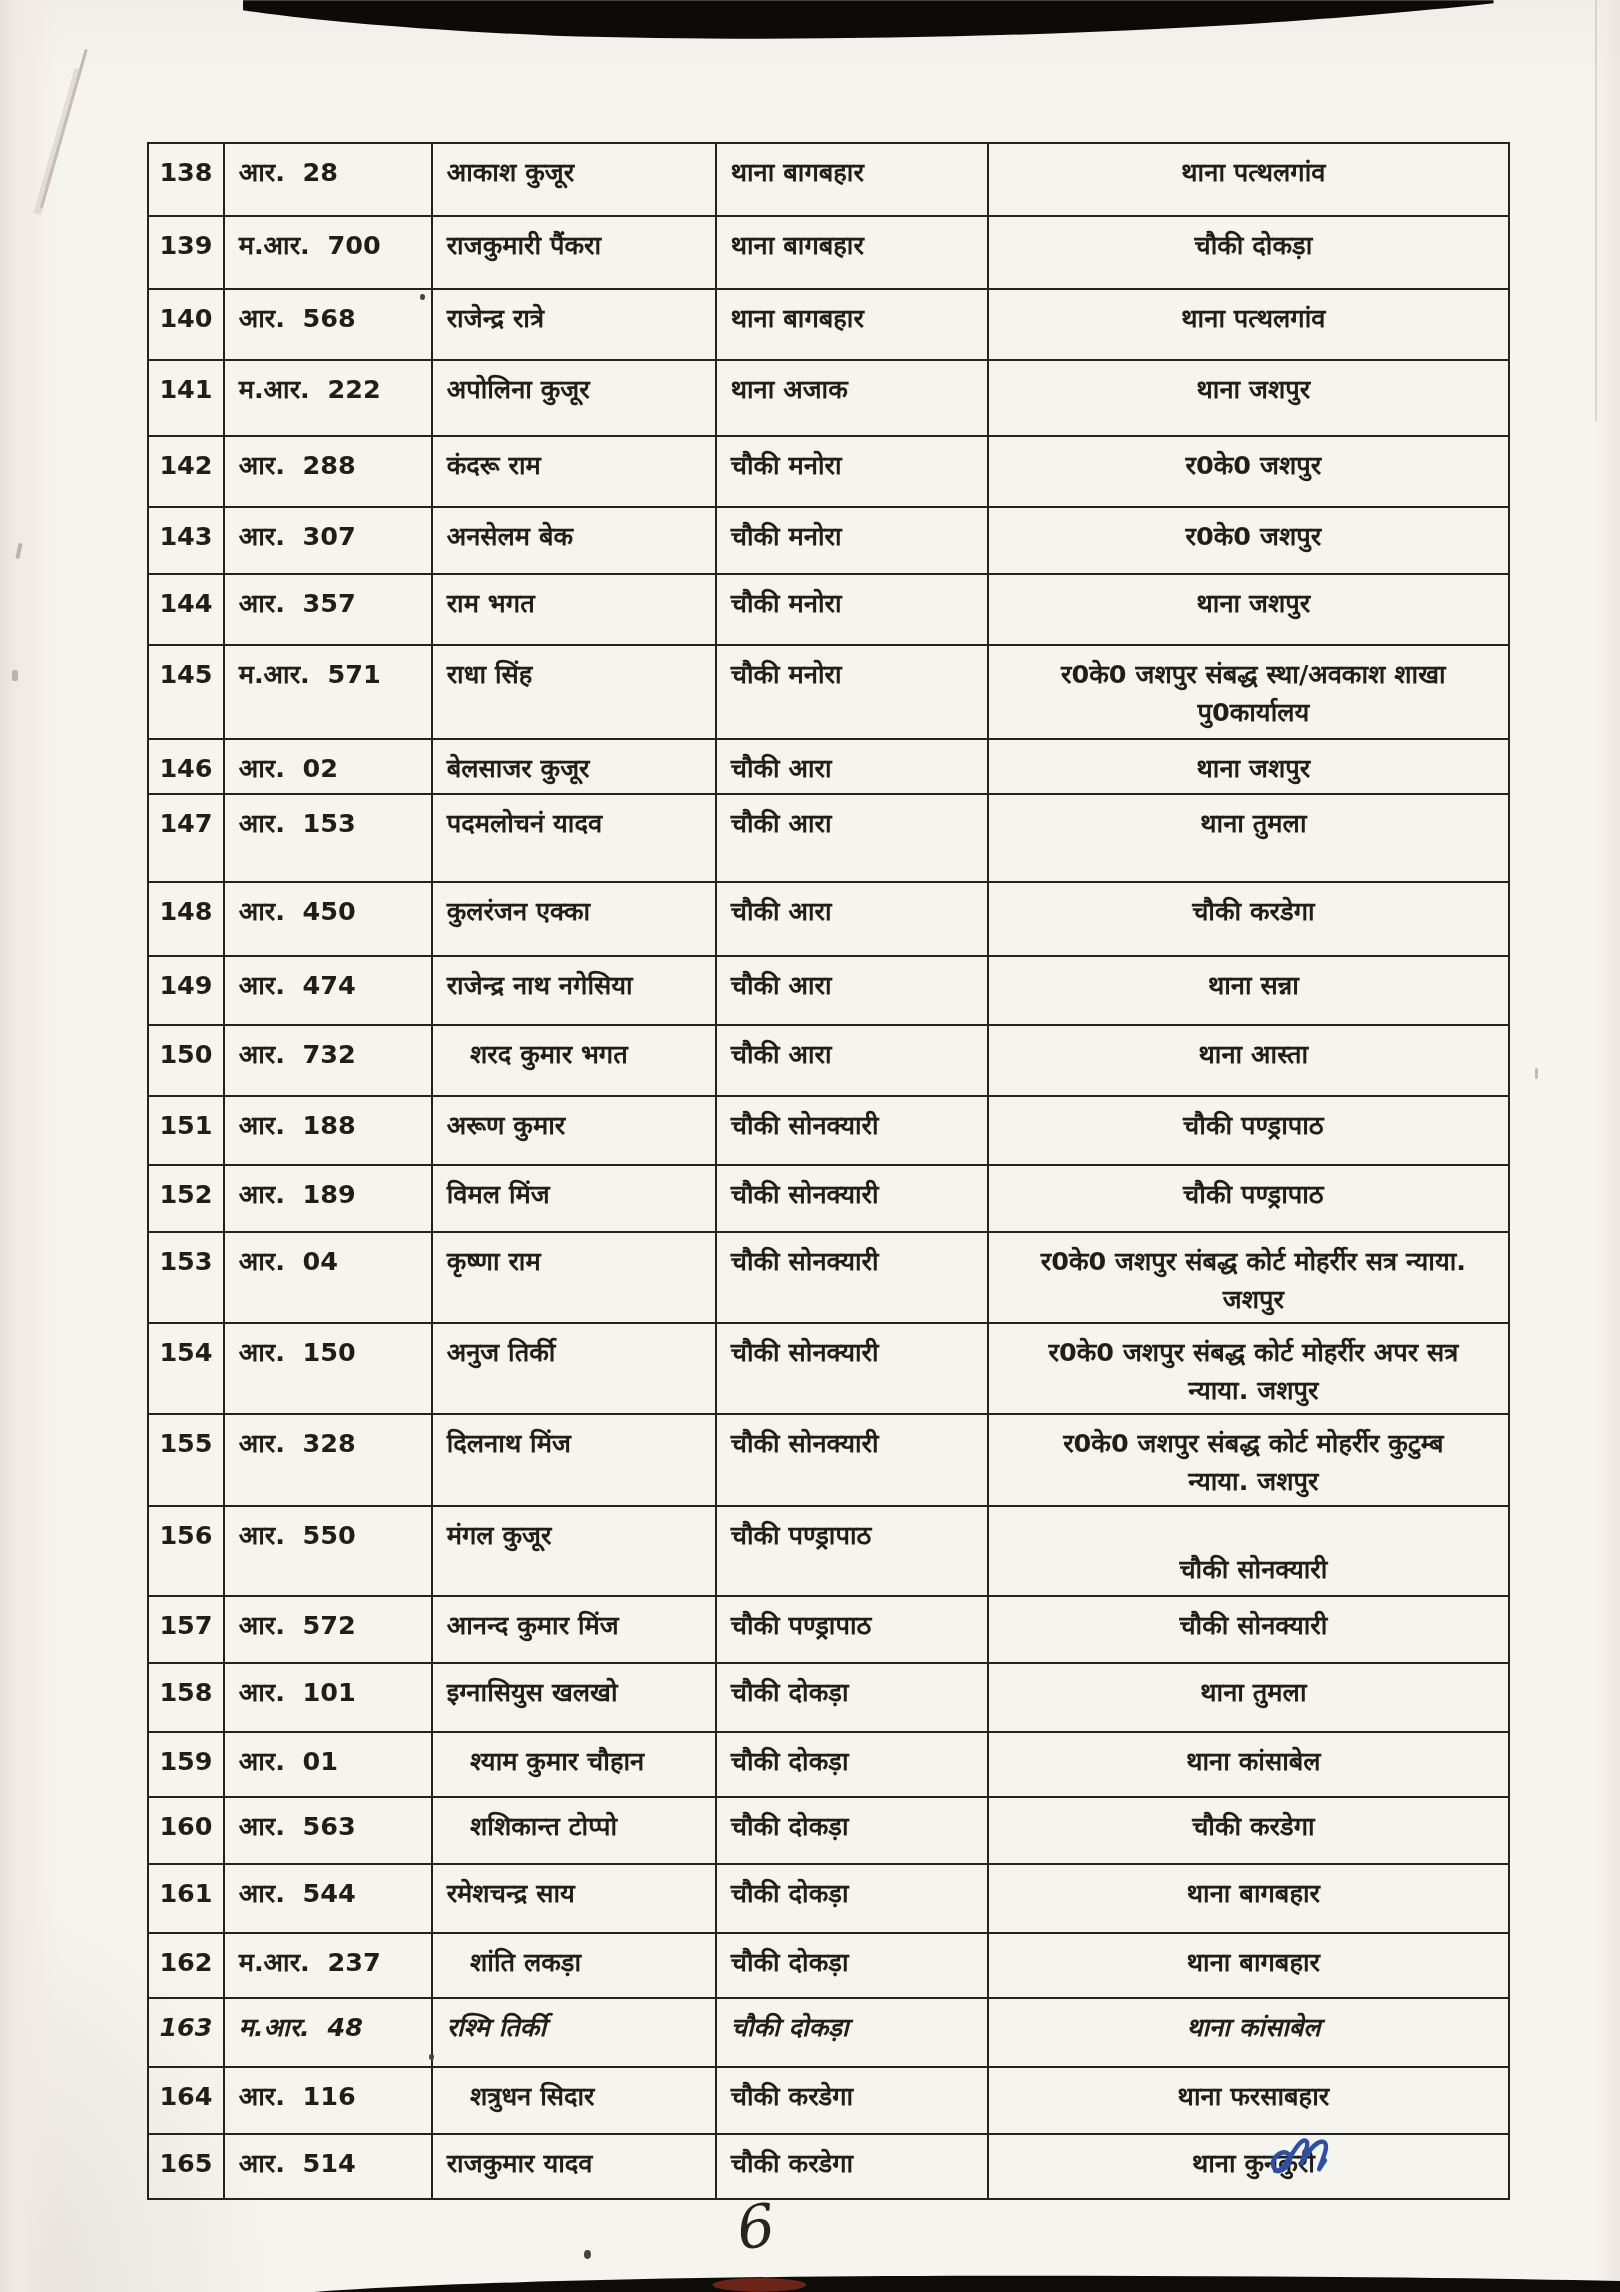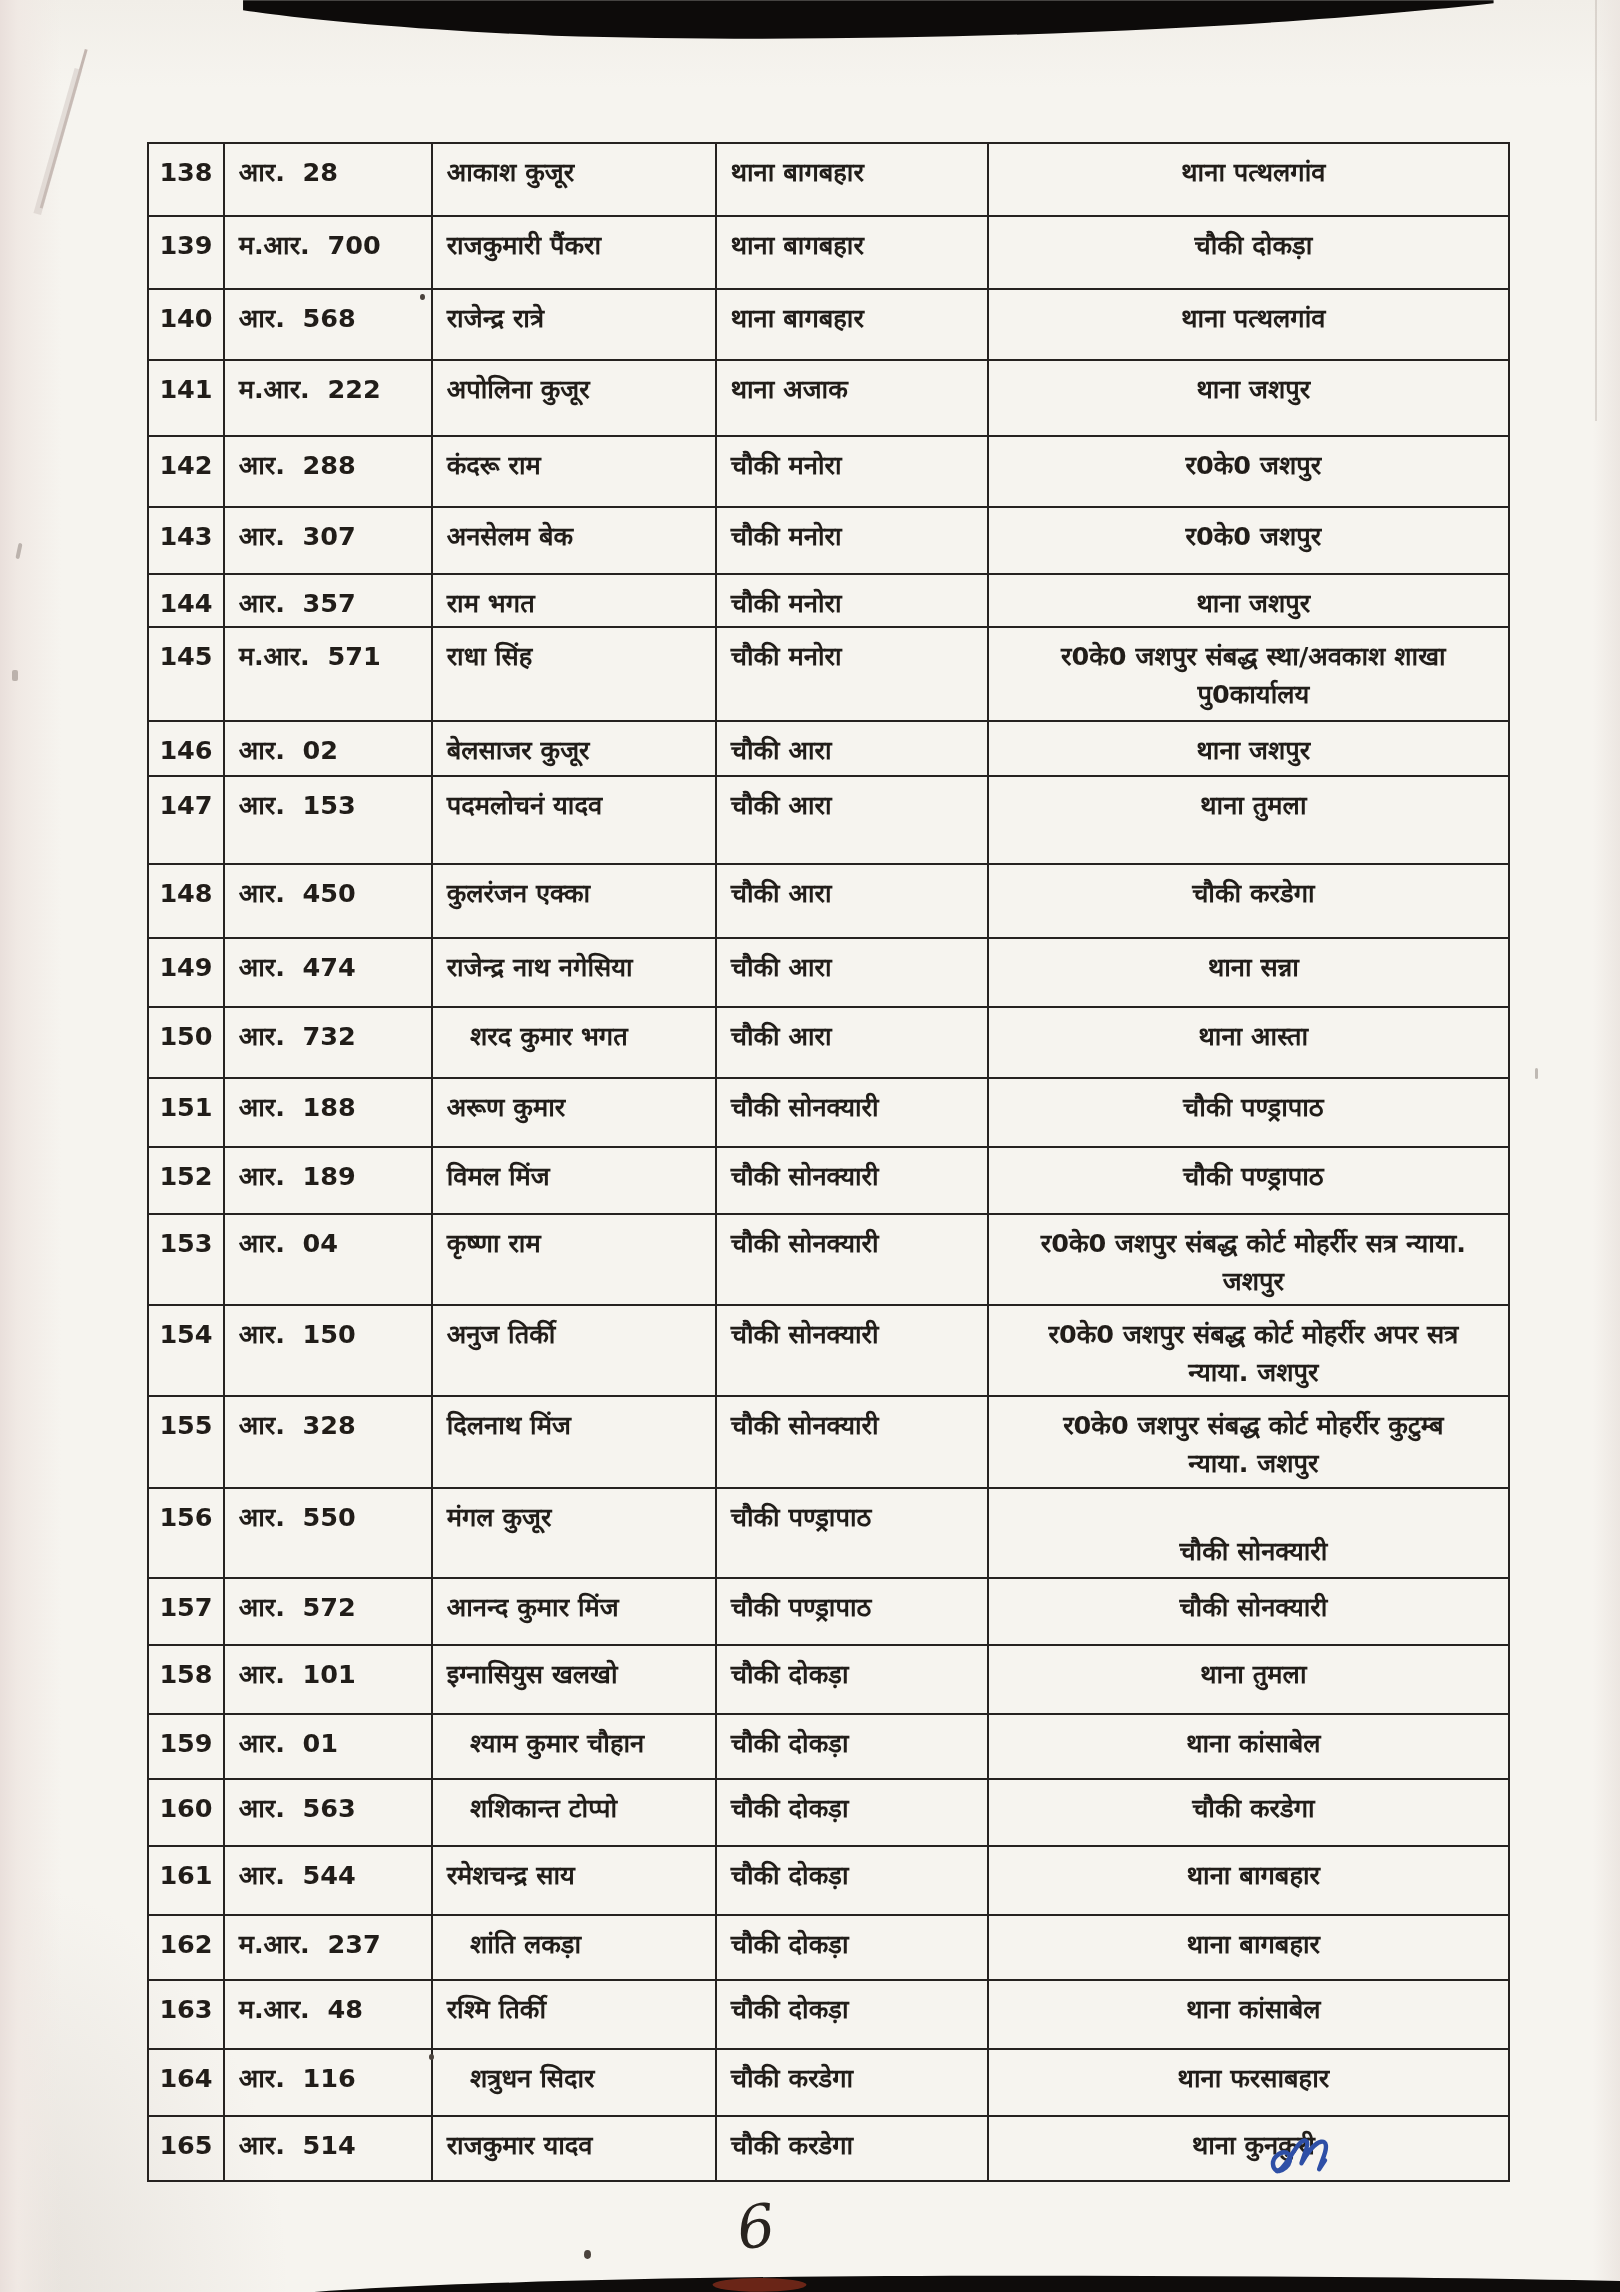--- a/index.html
+++ b/index.html
@@ -122,21 +122,21 @@
     <td class="c-from">चौकी मनोरा</td>
     <td class="c-to">र0के0 जशपुर</td>
   </tr>
       <tr style="height: 67px;">
     <td class="c-serial">143</td>
     <td class="c-badge">आर. 307</td>
     <td class="c-name">अनसेलम बेक</td>
     <td class="c-from">चौकी मनोरा</td>
     <td class="c-to">र0के0 जशपुर</td>
   </tr>
-      <tr style="height: 53px;">
+      <tr style="height: 71px;">
     <td class="c-serial">144</td>
     <td class="c-badge">आर. 357</td>
     <td class="c-name">राम भगत</td>
     <td class="c-from">चौकी मनोरा</td>
     <td class="c-to">थाना जशपुर</td>
   </tr>
       <tr style="height: 94px;">
     <td class="c-serial">145</td>
     <td class="c-badge">म.आर. 571</td>
     <td class="c-name">राधा सिंह</td>
@@ -259,21 +259,21 @@
     <td class="c-from">चौकी दोकड़ा</td>
     <td class="c-to">थाना बागबहार</td>
   </tr>
       <tr style="height: 65px;">
     <td class="c-serial">162</td>
     <td class="c-badge">म.आर. 237</td>
     <td class="c-name indent">शांति लकड़ा</td>
     <td class="c-from">चौकी दोकड़ा</td>
     <td class="c-to">थाना बागबहार</td>
   </tr>
-      <tr style="height: 69px;">
+      <tr style="height: 69px; font-style: italic;">
     <td class="c-serial">163</td>
     <td class="c-badge">म.आर. 48</td>
     <td class="c-name">रश्मि तिर्की</td>
     <td class="c-from">चौकी दोकड़ा</td>
     <td class="c-to">थाना कांसाबेल</td>
   </tr>
       <tr style="height: 67px;">
     <td class="c-serial">164</td>
     <td class="c-badge">आर. 116</td>
     <td class="c-name indent">शत्रुधन सिदार</td>

